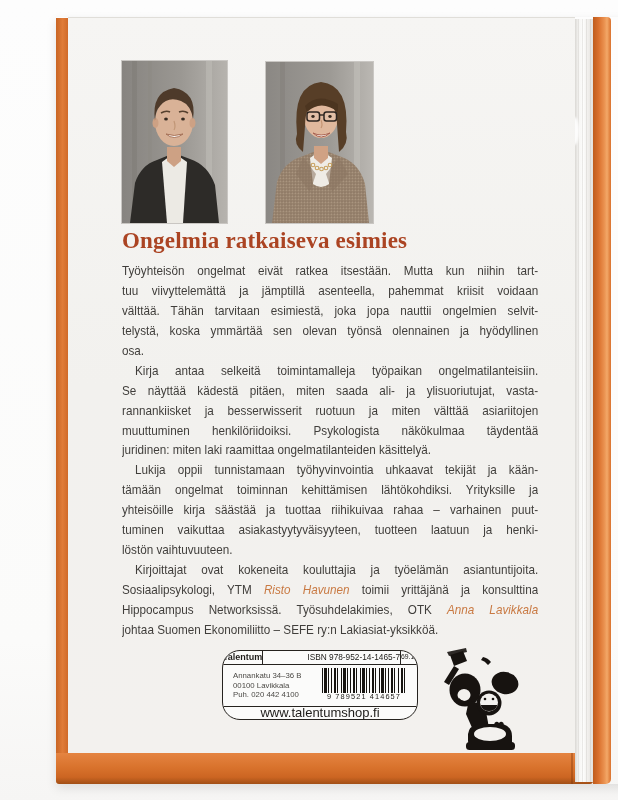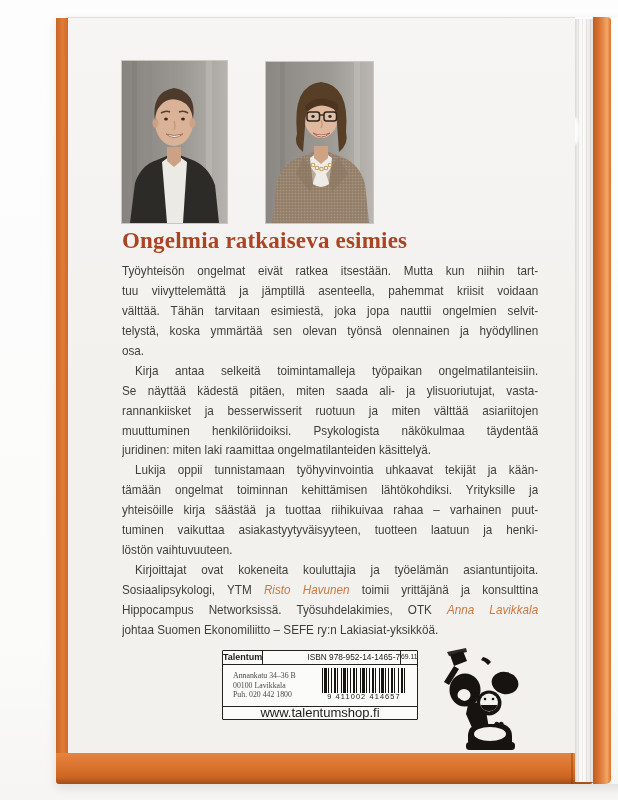--- a/index.html
+++ b/index.html
@@ -50,31 +50,31 @@
   .textblock { position:absolute; left:54px; top:245px; width:480px;
                transform:scaleX(0.867); transform-origin:0 0;
                font-size:13.5px; color:#403e3b; }
   .tline { height:19.95px; overflow:hidden; text-align:justify; text-align-last:justify; }
   .tline.tlast { text-align-last:left; }
   .tline.indent { text-indent:15px; }
   .author { font-style:italic; color:#c97a43; }
 
   
   .pubbox { position:absolute; left:154px; top:632px; width:196px; height:70px;
-            border:1.5px solid #26231f; border-radius:1px; background:#fbfbfa;
+            border:1.5px solid #26231f; border-radius:18px; background:#fbfbfa;
             overflow:hidden; color:#1d1b18; }
   .pub-top { display:flex; height:14px; border-bottom:1.5px solid #26231f; }
   .pub-name { width:78px; border-right:1.5px solid #26231f; font-weight:bold;
               font-size:9px; line-height:12px; text-align:center; }
   .pub-isbn { flex:1; font-size:8.3px; line-height:12.5px; text-align:center; white-space:nowrap;padding-left:44px; }
   .pub-code { width:25px; border-left:1.5px solid #26231f; font-size:6.8px;
               line-height:12.5px; text-align:center; }
   .pub-mid { display:flex; height:41px; }
   .pub-address { width:88px; padding:6px 0 0 10px; font-size:7.8px; line-height:9.6px;
-                 color:#4c4a46; white-space:nowrap;font-family:Liberation Serif, serif; }
+                 color:#4c4a46; white-space:nowrap; }
   .pub-barcode { flex:1; padding-top:3px; text-align:center; }
   .bars { width:84px; height:25px; margin:0 auto;
           background:repeating-linear-gradient(90deg,
             #16130f 0px,#16130f 1px,#fbfbfa 1px,#fbfbfa 2.5px,
             #16130f 2.5px,#16130f 5px,#fbfbfa 5px,#fbfbfa 6px,
             #16130f 6px,#16130f 7px,#fbfbfa 7px,#fbfbfa 9.5px); }
   .barcode-num { font-size:7.4px; letter-spacing:1.1px; line-height:8.5px; white-space:nowrap; }
   .pub-bottom { height:13px; border-top:1.5px solid #26231f; font-size:13px;
                 line-height:11.5px; text-align:center; }
 
@@ -203,25 +203,25 @@
       <div class="pubbox">
         <div class="pub-top">
           <span class="pub-name">Talentum</span>
           <span class="pub-isbn">ISBN 978-952-14-1465-7</span>
           <span class="pub-code">69.11</span>
         </div>
         <div class="pub-mid">
           <div class="pub-address">
             <div>Annankatu 34–36 B</div>
             <div>00100 Lavikkala</div>
-            <div>Puh. 020 442 1800</div>
+            <div>Puh. 020 442 4100</div>
           </div>
           <div class="pub-barcode">
             <div class="bars"></div>
-            <div class="barcode-num">9 411002 414657</div>
+            <div class="barcode-num">9 789521 414657</div>
           </div>
         </div>
         <div class="pub-bottom">www.talentumshop.fi</div>
       </div>
 
       <div class="stamp">
         <svg viewBox="0 0 100 115">
           <g fill="#171310">
             <path d="M17,9 L30,5 L34,15 L21,20 Z"></path>
             <path d="M14,6 L33,2 L34,6 L16,10 Z" opacity=".9"></path>

